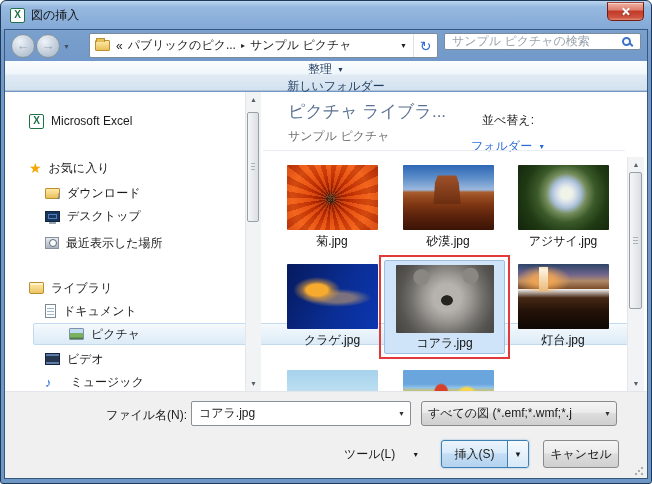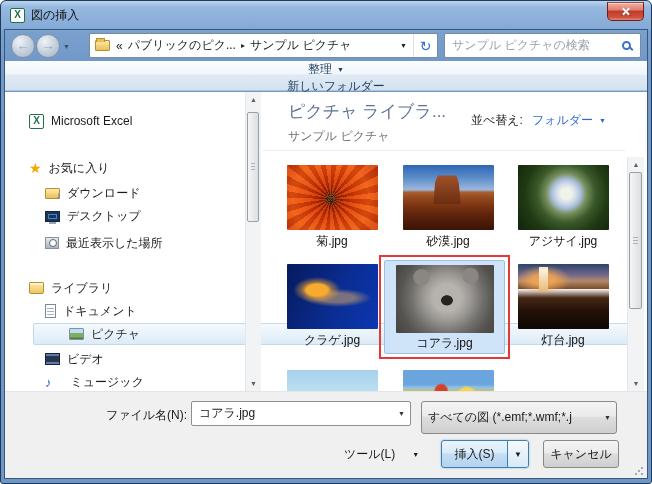--- a/index.html
+++ b/index.html
@@ -35,21 +35,21 @@
     border:1px solid #7b8a9c; border-radius:2px; display:flex; align-items:center; font-size:12px; color:#1a1a1a; }
   .fold-ic { width:15px; height:11px; margin:0 6px 0 5px; position:relative; border-radius:1px;
     background:linear-gradient(180deg,#ffe9a8,#e8c05a); border:1px solid #b98f2f; }
   .fold-ic::before { content:""; position:absolute; top:-3px; left:0; width:7px; height:3px;
     background:#e8c05a; border:1px solid #b98f2f; border-bottom:none; border-radius:1px 1px 0 0; }
   .crumb-sep { font-size:8px; margin:0 5px; color:#222; }
   .crumb-sep::before { content:"▸"; }
   .addr-caret { margin-left:auto; font-size:7px; color:#222; padding:0 6px; }
   .addr-refresh { width:24px; height:23px; border-left:1px solid #dbe2ea; color:#2f6bd8; font-size:14px;
     display:flex; align-items:center; justify-content:center; }
-  .search-box { position:absolute; top:32px; left:443px; width:197px; height:25px; background:#fff;
+  .search-box { position:absolute; top:32px; left:443px; width:197px; height:17px; background:#fff;
     border:1px solid #7b8a9c; border-radius:2px; display:flex; align-items:center; padding:0 7px;
     font-size:12px; color:#98a2ac; }
   .search-ph { flex:1; }
   .mag { width:9px; height:9px; border:2px solid #3a74c8; border-radius:50%; position:relative; margin-right:2px; }
   .mag::after { content:""; position:absolute; width:2px; height:5px; background:#3a74c8;
     transform:rotate(-45deg); right:-3px; bottom:-3px; }
 
   
   .toolbar { position:absolute; top:60px; left:4px; right:4px; height:30px;
     background:linear-gradient(180deg,#fbfdfe 0%,#eff6fb 45%,#e0eaf4 48%,#d3e2f0 100%);
@@ -110,21 +110,21 @@
     background:linear-gradient(90deg,#f4f5f6,#dcdfe2); }
   .sb-thumb::after { content:""; position:absolute; left:3px; right:3px; top:50%; height:7px; margin-top:-4px;
     background:repeating-linear-gradient(180deg,#aab2ba 0 1px,transparent 1px 3px); }
   .side-scroll { left:240px; top:0; bottom:0; width:16px; }
   .list-scroll { right:3px; top:65px; bottom:0; width:17px; }
 
   
   .main { position:absolute; left:258px; right:0; top:0; bottom:0; overflow:hidden; }
   .lib-title { position:absolute; left:25px; top:8px; font-size:17px; color:#5c7292; white-space:nowrap; }
   .lib-sub { position:absolute; left:25px; top:36px; font-size:12px; color:#6f6f6f; }
-  .sortrow { position:absolute; left:208px; top:20px; display:flex; align-items:center; gap:9px; font-size:12px; }
+  .sortrow { position:absolute; left:208px; top:20px; display:flex; align-items:center; gap:9px; font-size:12px;flex-direction:column; }
   .sort-label { color:#1a1a1a; }
   .sort-link { color:#2a6cd5; display:flex; align-items:center; gap:6px; }
   .hdr-line { position:absolute; left:0; right:22px; top:58px; height:1px; background:#e9edf2; }
 
   .cell { position:absolute; width:112px; text-align:center; }
   .timg { width:91px; height:65px; margin:0 auto; border-radius:1px; }
   .fname { font-size:12px; color:#111; margin-top:3px; }
   .cell.sel { left:121px; top:168px; width:121px; height:94px; padding-top:4px;
     background:#cfe4f8; border:1px solid #9ebfdf; border-radius:2px; }
   .cell.sel .timg { width:98px; height:68px; }
@@ -172,21 +172,21 @@
   .footer { position:absolute; left:4px; right:4px; bottom:5px; height:87px; background:#f0f0f0;
     font-size:12px; color:#1a1a1a; border-top:1px solid #e2e6ea; }
   .fn-label { position:absolute; left:50px; width:132px; top:15px; text-align:right; }
   .combo { position:absolute; display:flex; align-items:center; background:#fff;
     border:1px solid #8b9097; border-radius:2px; }
   .fn-combo { left:186px; top:9px; width:220px; height:25px; padding-left:7px; }
   .combo-val { flex:1; white-space:nowrap; overflow:hidden; }
   .combo-arrow { width:17px; text-align:center; font-size:7px; color:#333; }
   .btnish { background:linear-gradient(180deg,#f4f4f4 0%,#ebebeb 45%,#dddddd 50%,#cfcfcf 100%);
     border:1px solid #8a8a8a; border-radius:3px; }
-  .ft-combo { position:absolute; left:416px; top:9px; width:196px; height:33px; display:flex;
+  .ft-combo { position:absolute; left:416px; top:9px; width:196px; height:25px; display:flex;
     align-items:center; padding-left:6px; }
   .tools { position:absolute; left:339px; top:54px; display:flex; align-items:center; gap:17px; }
   .insert-btn { position:absolute; left:436px; top:48px; width:88px; height:28px; display:flex;
     border:1px solid #3c7fb1; border-radius:3px; overflow:hidden;
     background:linear-gradient(180deg,#eaf4fd 0%,#d9ebfa 45%,#c3ddf4 50%,#b4d3ef 100%);
     box-shadow:0 0 2px rgba(60,130,200,.6); }
   .insert-main { flex:1; display:flex; align-items:center; justify-content:center; }
   .insert-arrow { width:21px; border-left:1px solid #3c7fb1; display:flex; align-items:center;
     justify-content:center; font-size:8px; background:linear-gradient(180deg,#f5fafe,#d7e9f8); }
   .cancel-btn { position:absolute; left:538px; top:48px; width:76px; height:28px; display:flex;

